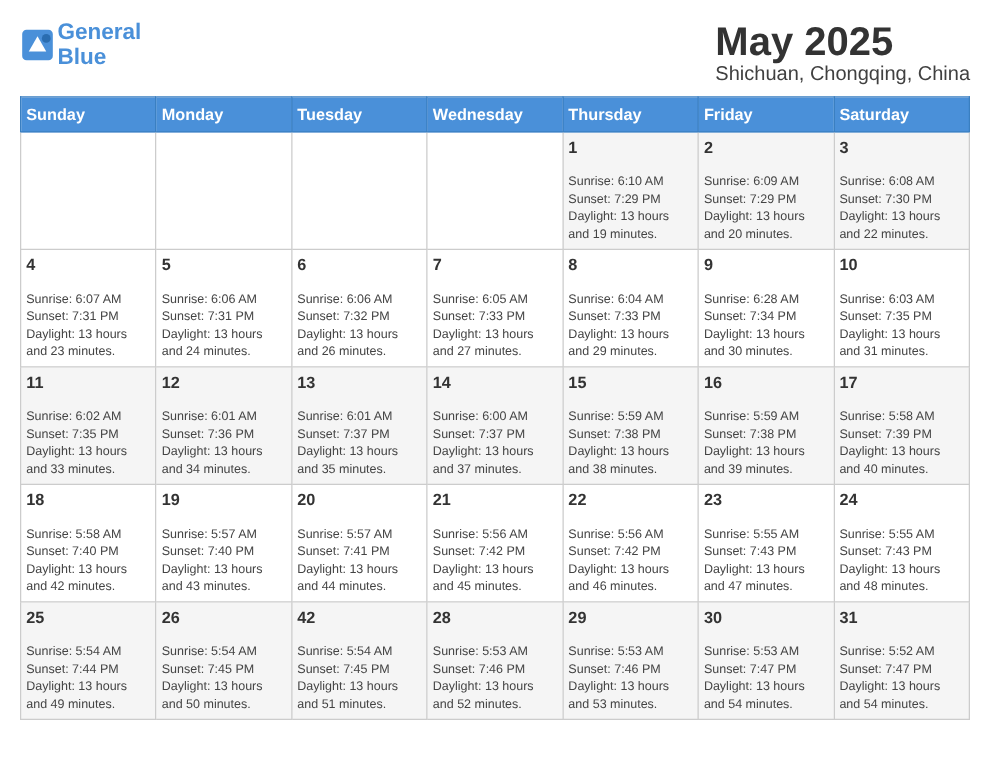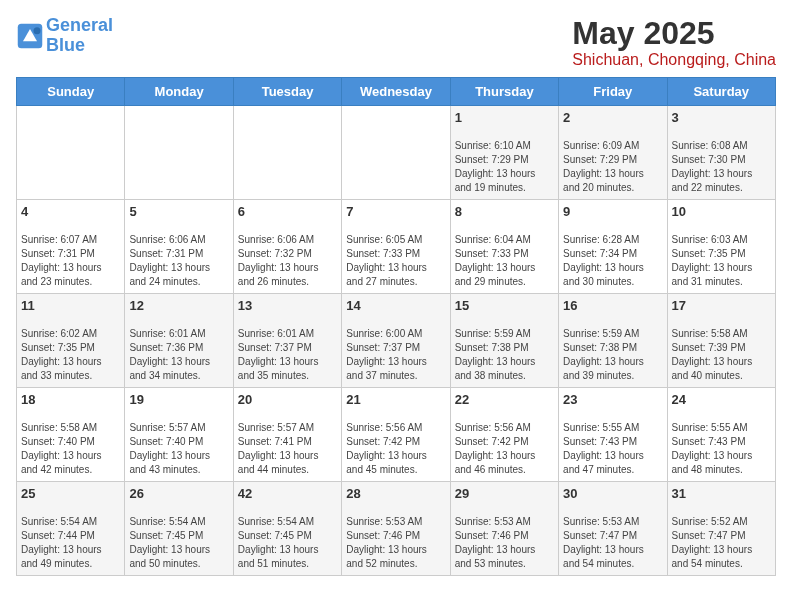--- a/index.html
+++ b/index.html
@@ -39,36 +39,36 @@
     }
     .title-block h1 {
       font-size: 32px;
       font-weight: bold;
       color: #333;
       line-height: 1.1;
     }
     .title-block h2 {
       font-size: 16px;
       font-weight: normal;
-      color: #b91c1c;
+      color: #404040;
     }
     table {
       width: 100%;
       border-collapse: collapse;
       table-layout: fixed;
     }
     thead tr {
       background-color: #4a90d9;
       color: #fff;
     }
     thead th {
       padding: 6px 4px;
       font-size: 13px;
       font-weight: bold;
-      text-align: center;
+      text-align: left;
       border: 1px solid #3a7fc1;
     }
     tbody tr {
       vertical-align: top;
     }
     tbody td {
       border: 1px solid #ccc;
       padding: 4px 4px;
       font-size: 10.5px;
       color: #333;

